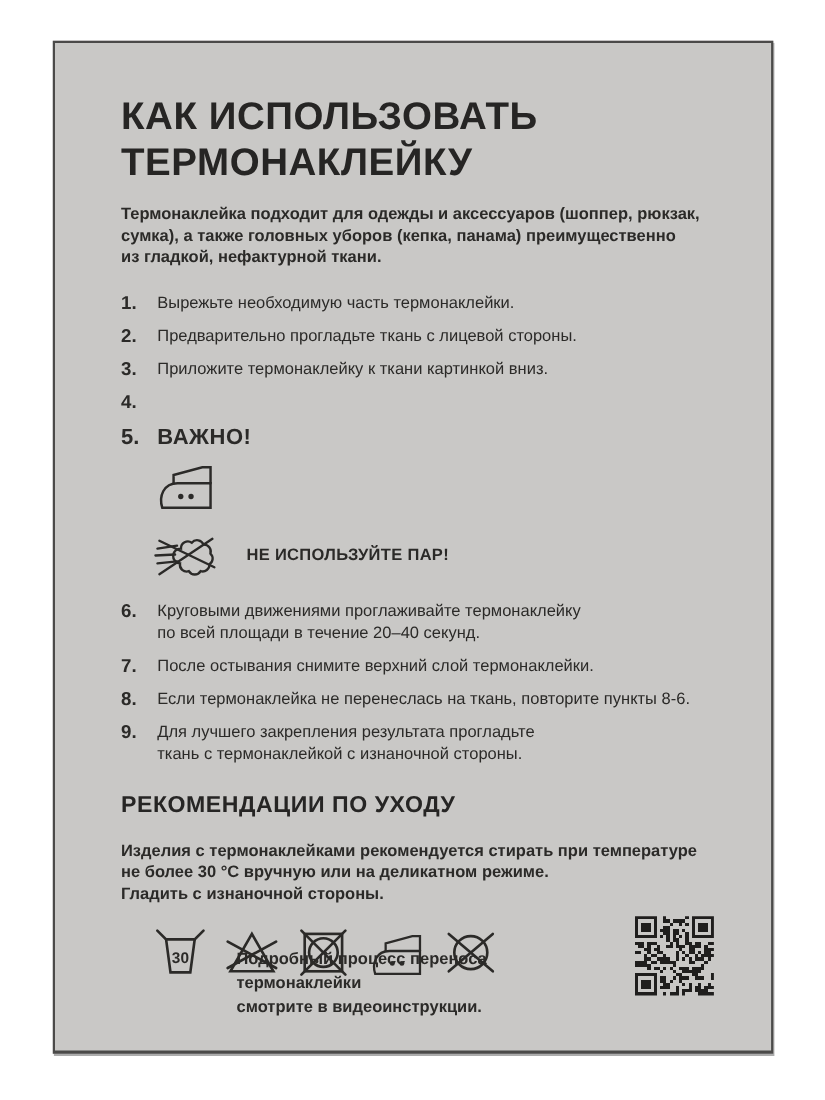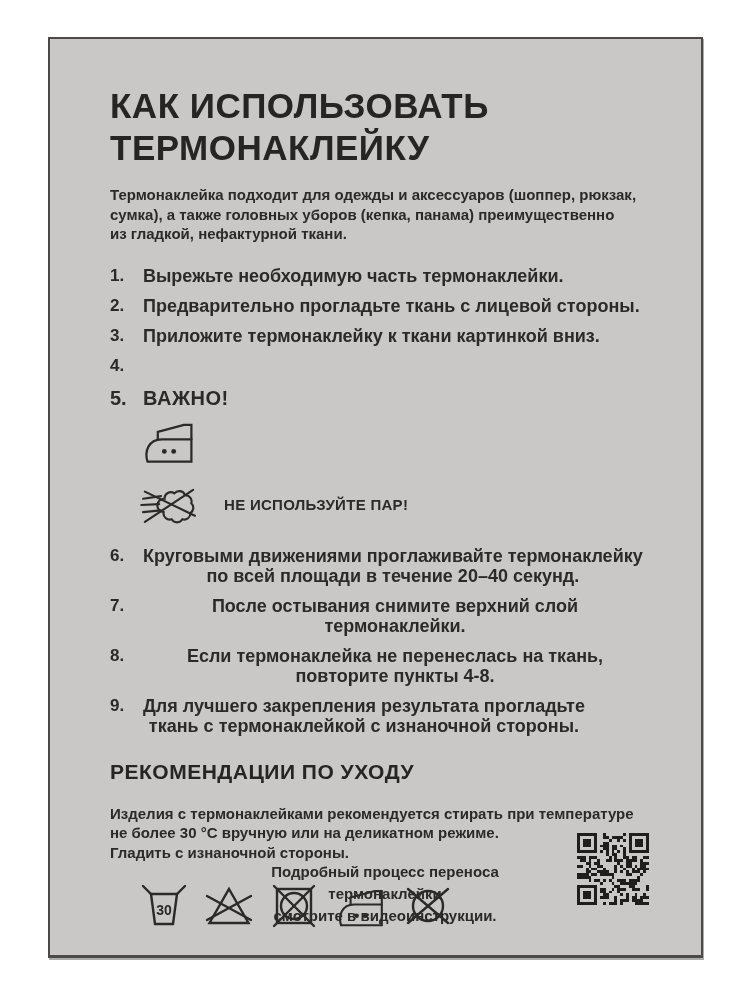--- a/index.html
+++ b/index.html
@@ -24,21 +24,21 @@
 
   .body-text {
     font-size: 15px; line-height: 19.5px; font-weight: 600;
     white-space: pre-line;
   }
   .intro { margin-top: 16px; }
 
   .steps { margin-top: 22px; }
   .step { display: flex; margin-bottom: 10px; }
   .step-num { width: 33px; flex: 0 0 33px; font-size: 17px; font-weight: 800; line-height: 20px; }
-  .step-text { font-size: 18px; font-weight: 700; line-height: 20px; white-space: pre-line; text-align: center; }
+  .step-text { font-size: 15px; font-weight: 400; line-height: 20px; white-space: pre-line; }
 
   .step-important { display: flex; align-items: baseline; margin: 4px 0 10px; }
   .step-important .step-num { font-size: 20px; line-height: 24px; }
   .important-label { font-size: 20px; font-weight: 800; letter-spacing: .5px; }
 
   .note-row { display: flex; align-items: center; margin-left: 30px; gap: 26px; }
   .note-row + .note-row { margin-top: 14px; }
   .note-icon { flex: 0 0 58px; display: flex; justify-content: center; }
   .note-text {
     font-size: 15px; font-weight: 800; line-height: 19px;
@@ -61,21 +61,21 @@
   svg.lineart text { fill: #2b2a28; stroke: none; font-family: "Liberation Sans", sans-serif; font-weight: 700; font-size: 14px; }
 
   .qr {
     position: absolute; top: 794px; right: 52px;
     width: 72px; height: 72px;
   }
   .qr svg { width: 100%; height: 100%; shape-rendering: crispEdges; }
 
   .footer-note {
     position: absolute; top: 822px; right: 146px;
-    width: 340px; text-align: center;
+    width: 340px; text-align: left;
     font-size: 15px; font-weight: 600; line-height: 22px;
     white-space: pre-line;
   }
 </style>
 </head>
 <body>
 
 <div class="sheet">
 
   <h1 class="title"><span>КАК ИСПОЛЬЗОВАТЬ</span><br>
@@ -137,21 +137,21 @@
       <span class="step-num">6.</span>
       <span class="step-text">Круговыми движениями проглаживайте термонаклейку
 по всей площади в течение 20–40 секунд.</span>
     </div>
     <div class="step">
       <span class="step-num">7.</span>
       <span class="step-text">После остывания снимите верхний слой термонаклейки.</span>
     </div>
     <div class="step">
       <span class="step-num">8.</span>
-      <span class="step-text">Если термонаклейка не перенеслась на ткань, повторите пункты 4-8.</span>
+      <span class="step-text">Если термонаклейка не перенеслась на ткань, повторите пункты 8-6.</span>
     </div>
     <div class="step">
       <span class="step-num">9.</span>
       <span class="step-text">Для лучшего закрепления результата прогладьте
 ткань с термонаклейкой с изнаночной стороны.</span>
     </div>
   </div>
 
   <h2 class="section-heading">РЕКОМЕНДАЦИИ ПО УХОДУ</h2>
 

